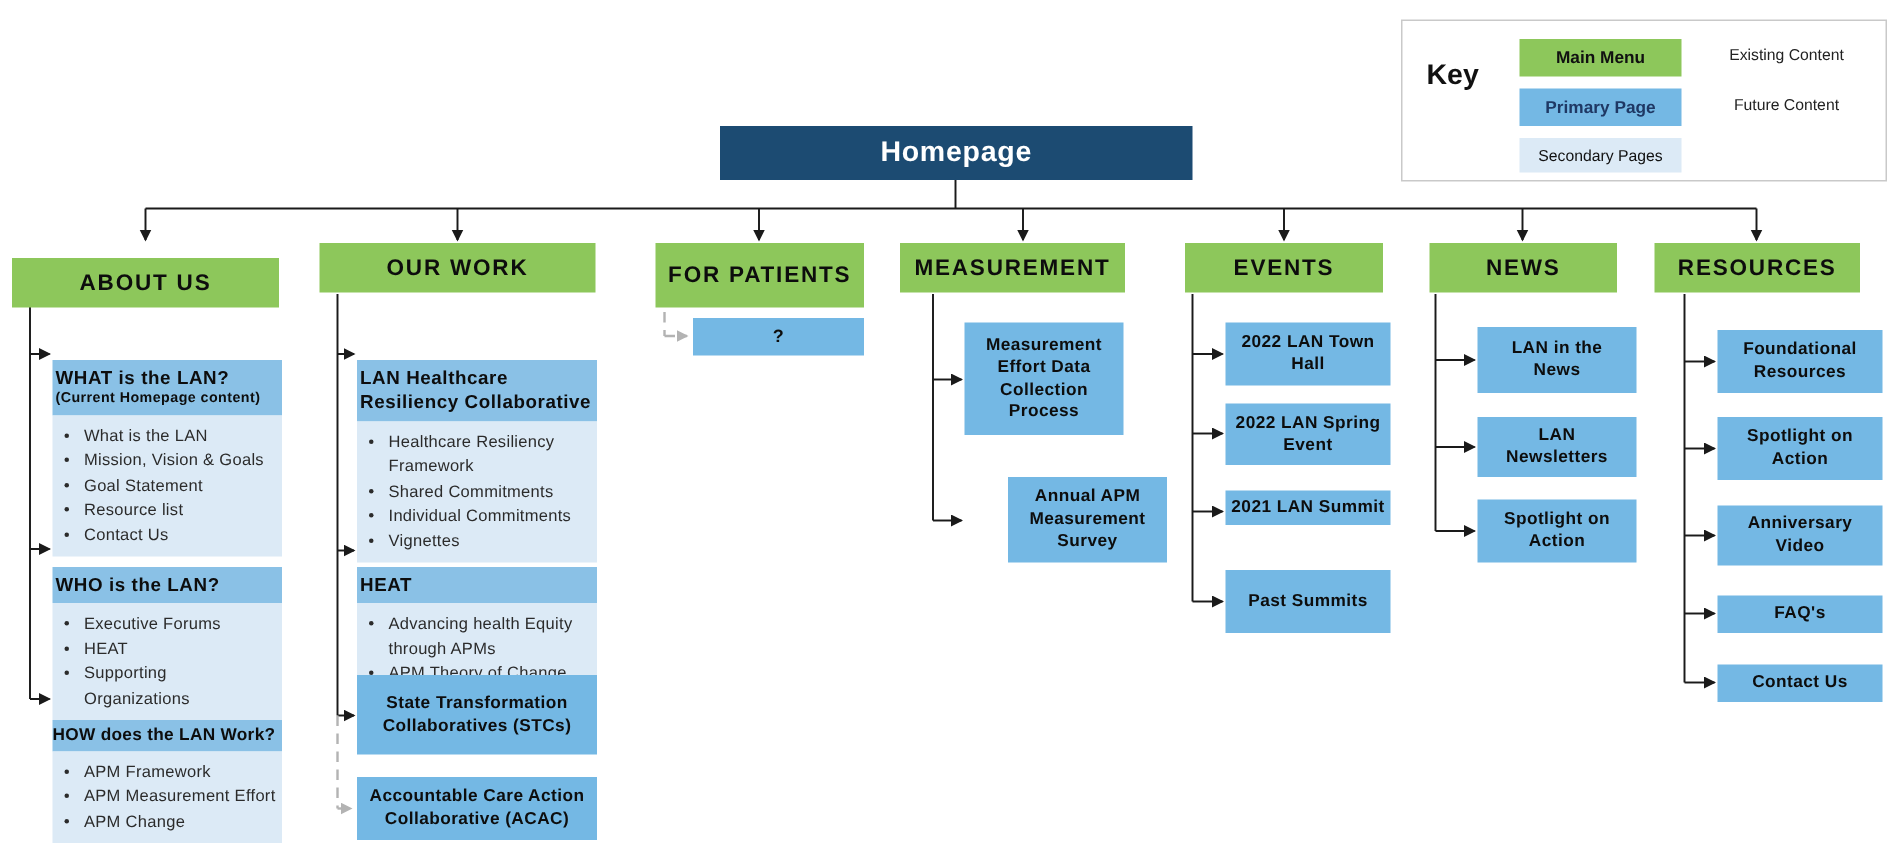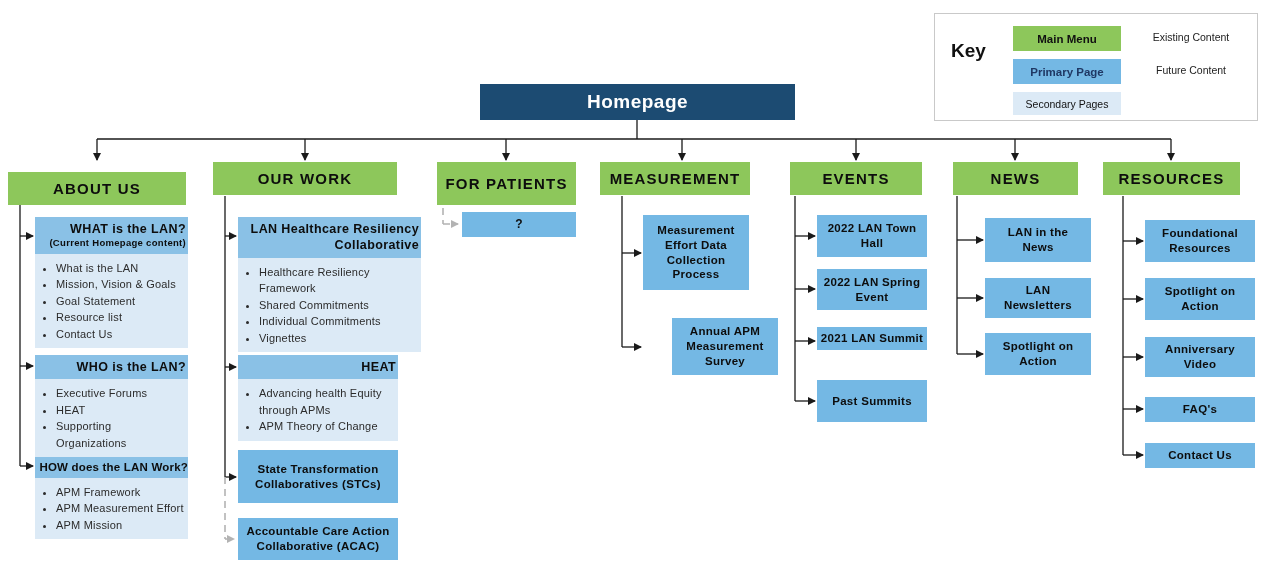--- a/index.html
+++ b/index.html
@@ -16,23 +16,23 @@
     background:var(--homepage-navy,#1C4B72); color:#fff;
     display:flex; align-items:center; justify-content:center;
     font-weight:bold; font-size:19px; letter-spacing:0.5px;
   }
   .col-header {
     background:var(--main-menu-green,#8DC75B);
     display:flex; align-items:center; justify-content:center;
     font-weight:bold; font-size:15px; letter-spacing:1.2px; color:#0d0d0d;
   }
   .sec-head {
-    background:var(--section-header-blue,#8AC1E6); text-align:right;
+    background:var(--section-header-blue,#8AC1E6); text-align:left;
     font-weight:bold; font-size:12.5px; letter-spacing:0.4px; line-height:1.3;
-    padding:4px 2px; color:#0d0d0d;
+    padding:4px 2px; color:#0d0d0d;margin-top:23px;
   }
   .sec-sub { font-size:9.5px; font-weight:bold; letter-spacing:0.3px; }
   .sec-body { background:var(--secondary-page-blue,#DCEAF6); }
   ul.bullets { margin:0; padding:6px 4px 6px 21px; }
   ul.bullets li { font-size:11px; line-height:16.5px; color:#2b2b2b; letter-spacing:0.2px; }
   .page {
     background:var(--primary-page-blue,#74B8E4);
     display:flex; align-items:center; justify-content:center; text-align:center;
     font-weight:bold; font-size:11.5px; line-height:1.3; letter-spacing:0.3px;
     padding:2px 6px; color:#0d0d0d;
@@ -162,29 +162,29 @@
     </div>
   </div>
   <div class="abs" style="left:35px; top:457px; width:153px;">
     <div class="sec-head" style="font-size:11.5px; letter-spacing:0.2px; padding:3px 0; white-space:nowrap;">
       <div>HOW does the LAN Work?</div>
     </div>
     <div class="sec-body">
       <ul class="bullets">
         <li>APM Framework</li>
         <li>APM Measurement  Effort</li>
-        <li>APM Mission</li>
+        <li>APM Change</li>
       </ul>
     </div>
   </div>
 
   <div class="abs col-header" style="left:213px; top:162px; width:184px; height:33px;">
     <span>OUR WORK</span>
   </div>
-  <div class="abs" style="left:238px; top:217px; width:183px;">
+  <div class="abs" style="left:238px; top:217px; width:160px;">
     <div class="sec-head">
       <div>LAN Healthcare Resiliency Collaborative</div>
     </div>
     <div class="sec-body">
       <ul class="bullets">
         <li>Healthcare Resiliency Framework</li>
         <li>Shared Commitments</li>
         <li>Individual Commitments</li>
         <li>Vignettes</li>
       </ul>

